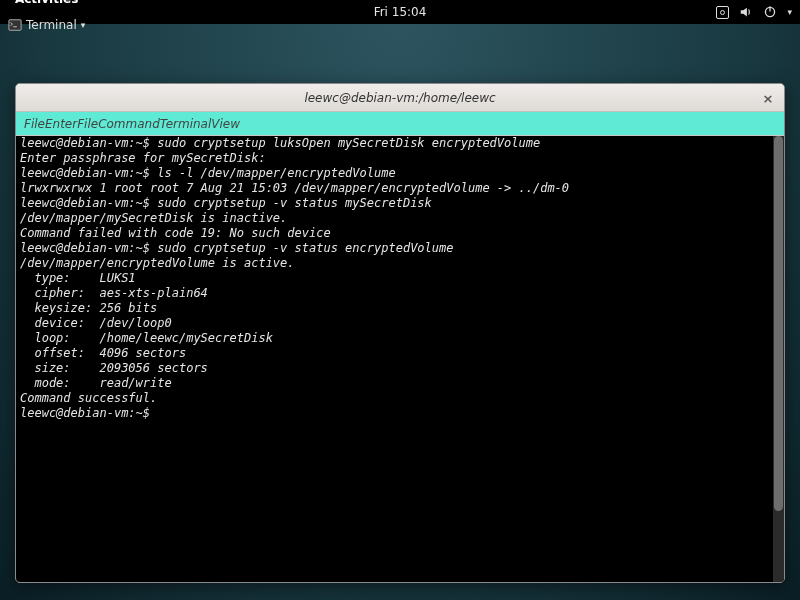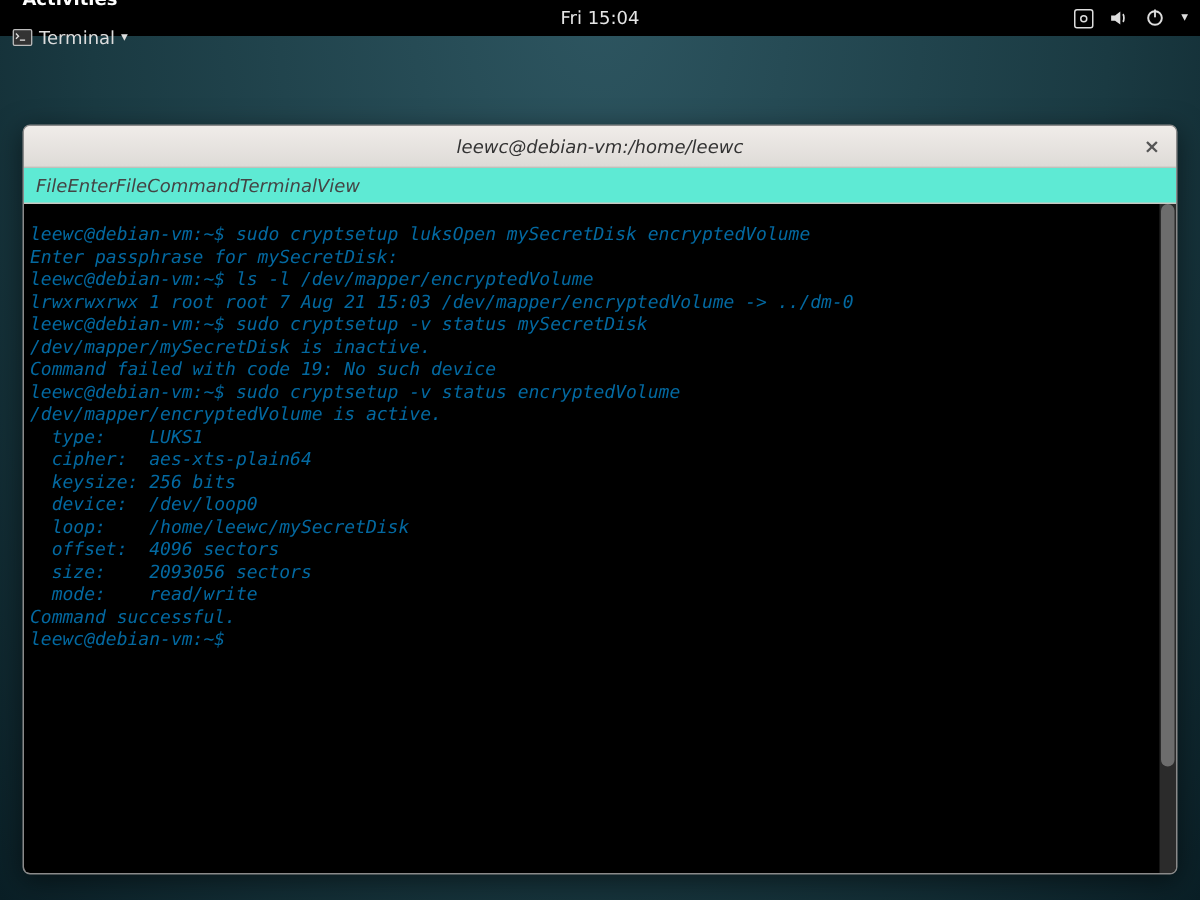--- a/index.html
+++ b/index.html
@@ -68,25 +68,25 @@
     padding: 0 8px;
     font-size:12px; color:#444;
   }
   .menubar span { cursor:pointer; }
   .term-wrap {
     flex:1; display:flex;
     background:#000;
   }
   .term {
     flex:1;
-    padding: 13px 4px 4px 4px;
+    padding: 0 4px 4px 4px;
     font-family: "DejaVu Sans Mono", "Menlo", monospace;
     font-size: 12px;
     line-height: 15px;
-    color: #0369a1;
+    color: #e5e5e5;
     white-space: pre;
     overflow:hidden;
   }
   .scrollbar {
     width: 11px;
     background: #2b2b2b;
     position:relative;
   }
   .scrollbar .thumb {
     position:absolute; left:1px; right:1px;

